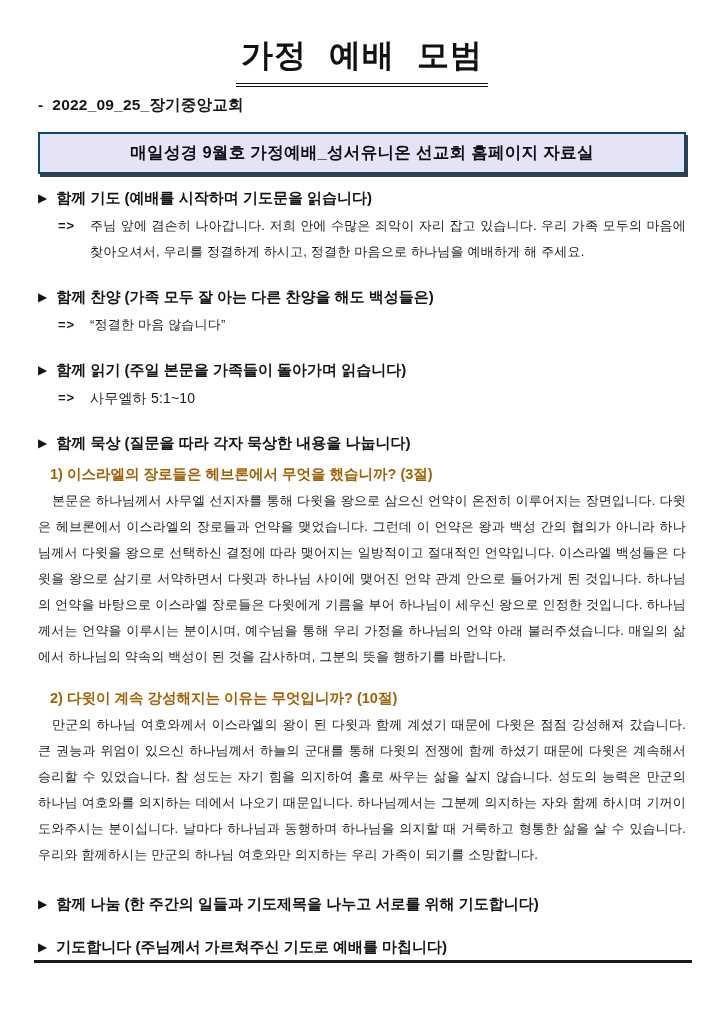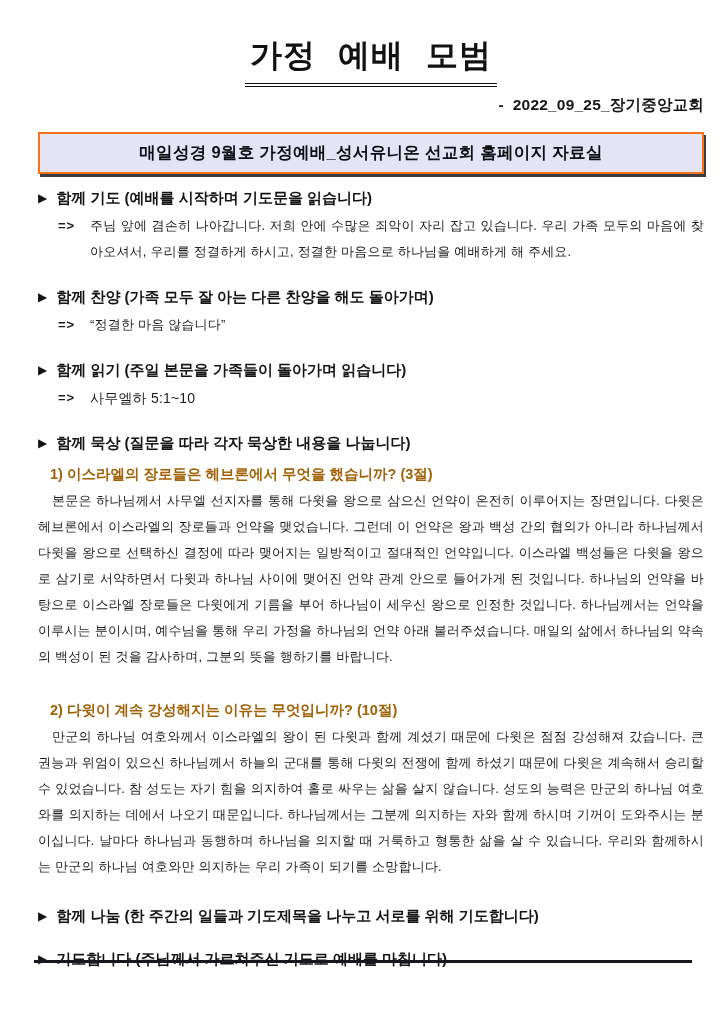--- a/index.html
+++ b/index.html
@@ -2,44 +2,44 @@
 <html><head>
 <meta charset="utf-8">
 <style>
   * { margin: 0; padding: 0; box-sizing: border-box; }
   html, body { background: #ffffff; }
   body {
     width: 724px; height: 1024px; overflow: hidden;
     font-family: "Liberation Sans", "DejaVu Sans", sans-serif;
     color: #1b1b1b;
   }
-  .doc { position: relative; width: 724px; height: 1024px; padding: 34px 20px 0 38px; }
+  .doc { position: relative; width: 724px; height: 1024px; padding: 34px 38px 0 38px; }
 
   
   .title-wrap { text-align: center; }
   .doc-title {
     display: inline-block;
     font-size: 32px; font-weight: 700; letter-spacing: 1px; word-spacing: 12px;
     color: #111111;
     border-bottom: 4px double #111111;
     padding: 0 5px 5px 5px;
   }
 
   
   .date-line {
-    margin-top: 8px; text-align: right;
+    margin-top: 8px; text-align: left;
     font-size: 15.5px; font-weight: 700; color: #161616;
     white-space: pre-wrap; letter-spacing: 0.2px;
   }
 
   
   .banner {
     margin-top: 16px;
     background: #e4e4f6;
-    border: 2px solid #f97316;
+    border: 2px solid #0c4a6e;
     box-shadow: 2px 3px 0 #3c3c46;
     text-align: center;
     padding: 8px 4px;
   }
   .banner-text { font-size: 16.5px; font-weight: 700; color: #0d0d14; letter-spacing: 0.3px; }
 
   
   .sec-head { display: flex; align-items: baseline; font-size: 15px; font-weight: 700; line-height: 24px; color: #141414; }
   .bullet { flex: 0 0 auto; font-size: 12px; margin-right: 9px; position: relative; top: -1px; }
   .mt-first { margin-top: 12px; }
@@ -48,21 +48,21 @@
   .mt-lords { margin-top: 18px; }
 
   
   .resp { display: flex; margin-top: 2px; padding-left: 20px; }
   .resp .arrow { flex: 0 0 32px; font-weight: 700; font-size: 13px; line-height: 26px; letter-spacing: 1px; }
   .resp .resp-text { flex: 1; font-size: 13px; line-height: 26px; text-align: justify; letter-spacing: 0.2px; }
   .resp.strong .resp-text { font-weight: 400; font-size: 14px; text-align: left; }
 
   
   .question { margin-top: 6px; padding-left: 12px; font-size: 14.5px; font-weight: 700; line-height: 24px; color: #a16207; }
-  .q2 { margin-top: 28px; }
+  .q2 { margin-top: 16px; }
   .para {
     margin-top: 2px;
     font-size: 13px; line-height: 26px; letter-spacing: 0.2px;
     text-align: justify; text-indent: 14px; color: #1d1d1d;
   }
 
   
   .bottom-rule { position: absolute; left: 34px; right: 32px; top: 960px; height: 0; border-top: 3px solid #17171f; }
 </style>
 </head>
@@ -84,21 +84,21 @@
     <span class="bullet">▶</span>
     <span class="head-text">함께 기도 (예배를 시작하며 기도문을 읽습니다)</span>
   </div>
   <div class="resp">
     <span class="arrow">=&gt;</span>
     <span class="resp-text">주님 앞에 겸손히 나아갑니다. 저희 안에 수많은 죄악이 자리 잡고 있습니다. 우리 가족 모두의 마음에 찾아오셔서, 우리를 정결하게 하시고, 정결한 마음으로 하나님을 예배하게 해 주세요.</span>
   </div>
 
   <div class="sec-head mt-sec">
     <span class="bullet">▶</span>
-    <span class="head-text">함께 찬양 (가족 모두 잘 아는 다른 찬양을 해도 돌아가며)</span>
+    <span class="head-text">함께 찬양 (가족 모두 잘 아는 다른 찬양을 해도 백성들은)</span>
   </div>
   <div class="resp">
     <span class="arrow">=&gt;</span>
     <span class="resp-text">“정결한 마음 않습니다”</span>
   </div>
 
   <div class="sec-head mt-sec">
     <span class="bullet">▶</span>
     <span class="head-text">함께 읽기 (주일 본문을 가족들이 돌아가며 읽습니다)</span>
   </div>

